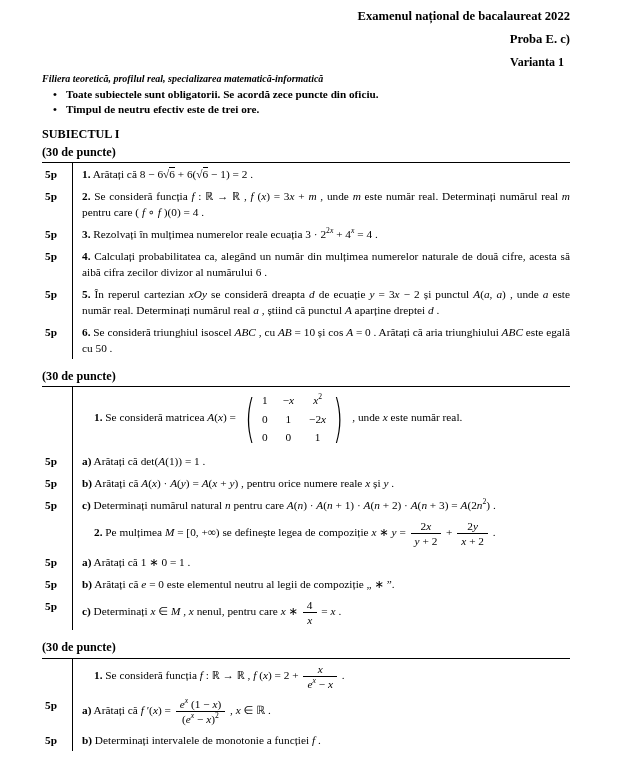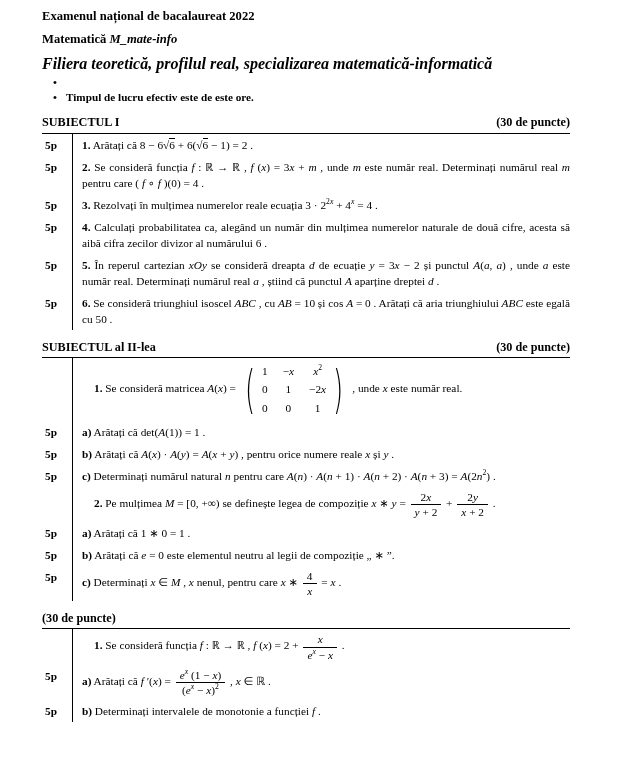--- a/index.html
+++ b/index.html
@@ -6,32 +6,32 @@
   html,body { width:620px; height:768px; overflow:hidden; background:#ffffff; }
   body {
     font-family:"Liberation Serif", serif;
     color:#000;
     font-size:11.3px;
     line-height:1.42;
   }
   .page { padding:8px 50px 4px 42px; }
 
   
-  .title-line { text-align:left; font-weight:bold; font-size:12.6px; margin-bottom:5px; }
+  .title-line { text-align:right; font-weight:bold; font-size:12.6px; margin-bottom:5px; }
   .subject-italic { font-style:italic; }
   .variant { text-align:right; font-weight:bold; font-size:12px; margin:1px 6px 2px 0; }
-  .filiera { font-weight:bold; font-style:italic; font-size:16px; line-height:1.22; }
+  .filiera { font-weight:bold; font-style:italic; font-size:10px; line-height:1.22; }
   .instructions { list-style:none; margin:2px 0 4px 2px; }
   .instructions li { font-weight:bold; font-size:11.2px; line-height:1.35; display:flex; }
   .bullet-marker { width:22px; text-align:center; flex:0 0 22px; }
 
   
   .sec-head { display:flex; justify-content:space-between; font-weight:bold;
               font-size:12.2px; border-bottom:1.6px solid #000; padding-bottom:1px;
-              margin-top:9px; }
+              margin-top:9px;flex-direction:column; }
   .problems { margin-left:3px; }
   .prow { display:flex; align-items:stretch; }
   .pts { flex:0 0 27px; font-weight:bold; padding-top:3px; }
   .ptext { flex:1; border-left:1.3px solid #000; padding:3px 0 3px 9px;
            text-align:justify; }
   .ptext.intro { padding-left:21px; }
   .pnum { font-weight:bold; }
 
   
   i { font-style:italic; }
@@ -47,31 +47,33 @@
          font-family:"DejaVu Sans", sans-serif; transform:scaleX(0.5); }
   .mtx { display:inline-grid; grid-template-columns:repeat(3,auto);
          column-gap:15px; row-gap:2px; text-align:center; padding:0 2px; }
 </style>
 </head>
 <body>
 
 <div class="page">
 
   <div class="title-line">Examenul național de bacalaureat 2022</div>
-  <div class="title-line"><span>Matematică </span><span class="subject-italic">M_mate-info</span></div>
+  <div class="title-line">Proba E. c)</div>
+  <div class="variant">Varianta 1</div>
 
   <div class="filiera">Filiera teoretică, profilul real, specializarea matematică-informatică</div>
 
   <ul class="instructions">
     <li>
         <span class="bullet-marker">•</span>
+        <span>Toate subiectele sunt obligatorii. Se acordă zece puncte din oficiu.</span>
       </li>
     <li>
         <span class="bullet-marker">•</span>
-        <span>Timpul de lucru efectiv este de este ore.</span>
+        <span>Timpul de neutru efectiv este de trei ore.</span>
       </li>
   </ul>
 
   <div>
     <div class="sec-head">
       <span>SUBIECTUL I</span>
       <span>(30 de puncte)</span>
     </div>
     <div class="problems">
       <div class="prow">
@@ -96,21 +98,20 @@
         </div>
       <div class="prow">
           <div class="pts">5p</div>
           <div class="ptext"><span class="pnum">6.</span> Se consideră triunghiul isoscel <i>ABC</i> , cu <i>AB</i> = 10 și cos <i>A</i> = 0 . Arătați că aria triunghiului <i>ABC</i> este egală cu 50 .</div>
         </div>
     </div>
   </div>
 
   <div>
     <div class="sec-head">
-      <span>SUBIECTUL al II-lea</span>
       <span>(30 de puncte)</span>
     </div>
     <div class="problems">
       <div class="prow">
           <div class="pts"></div>
           <div class="ptext intro"><span class="pnum">1.</span> Se consideră matricea <i>A</i>(<i>x</i>) = <span class="mtxwrap">
               <span class="par">(</span>
               <span class="mtx">
                 <span>1</span>
                 <span>−<i>x</i></span>

